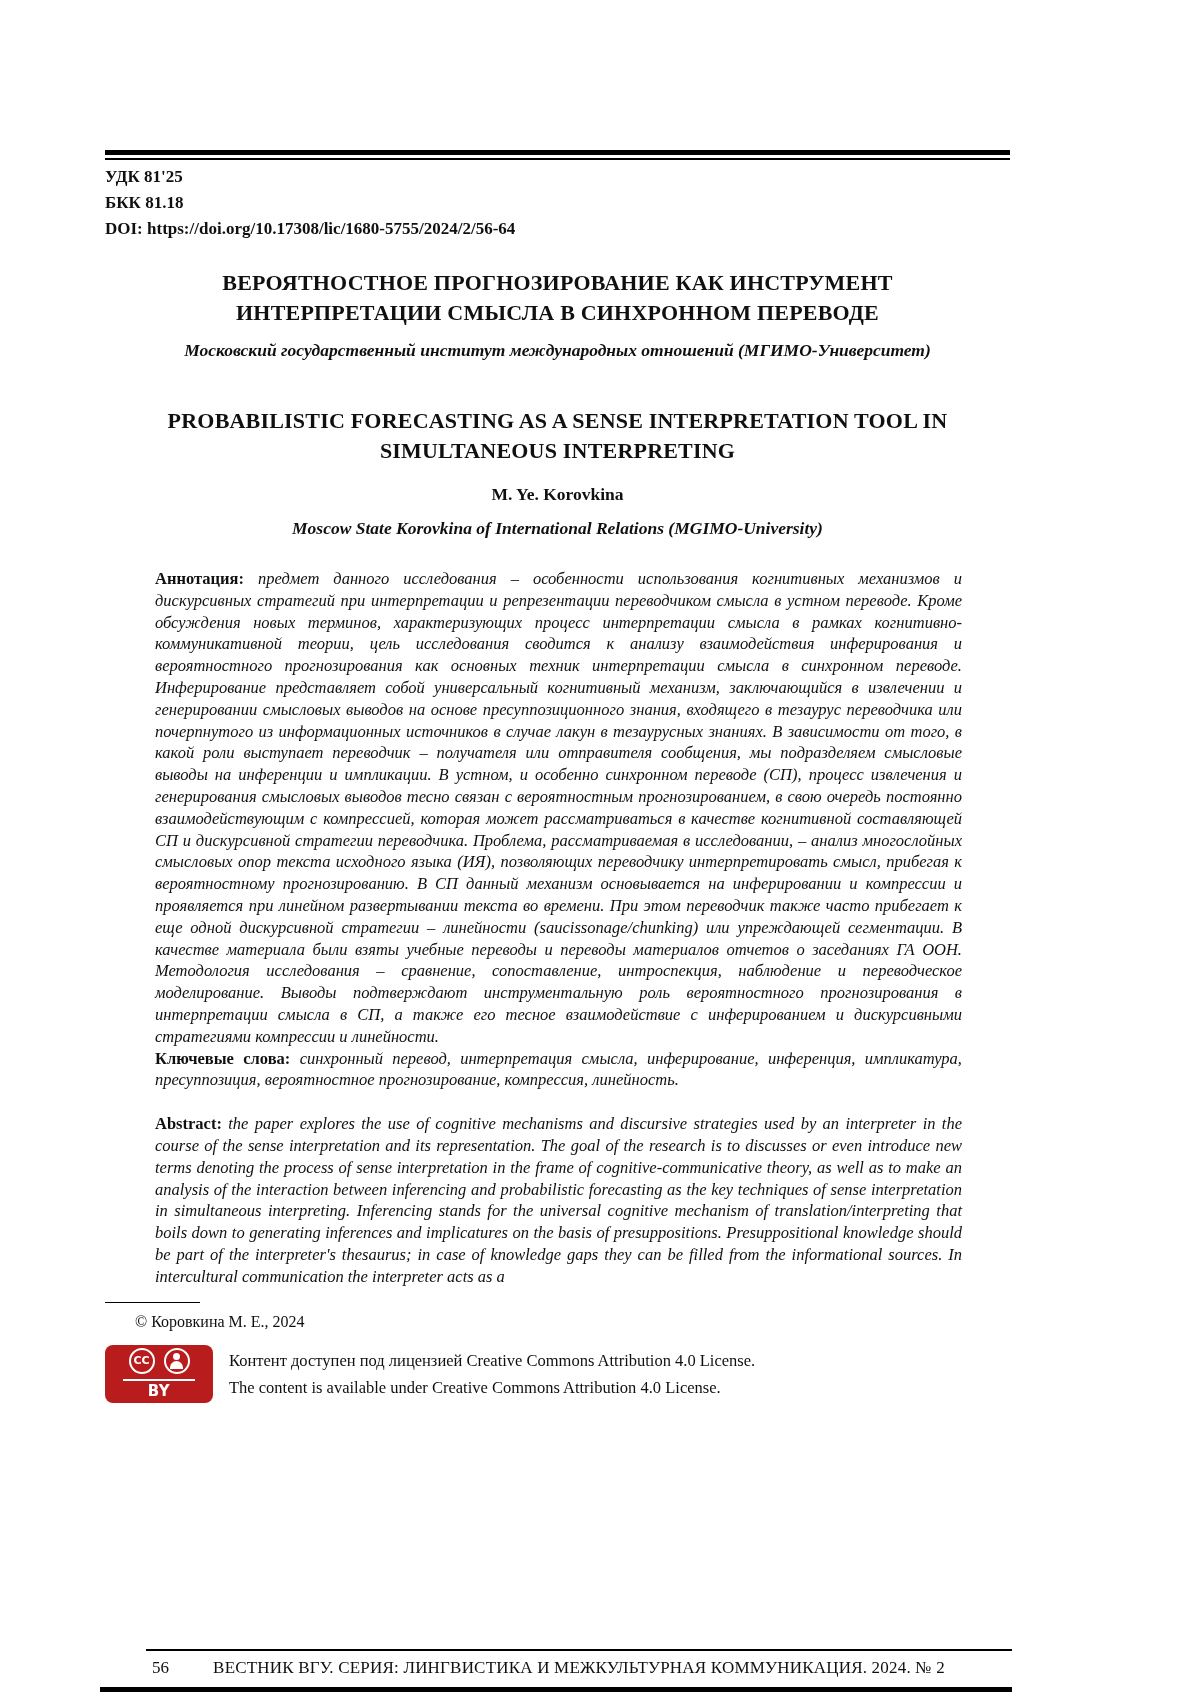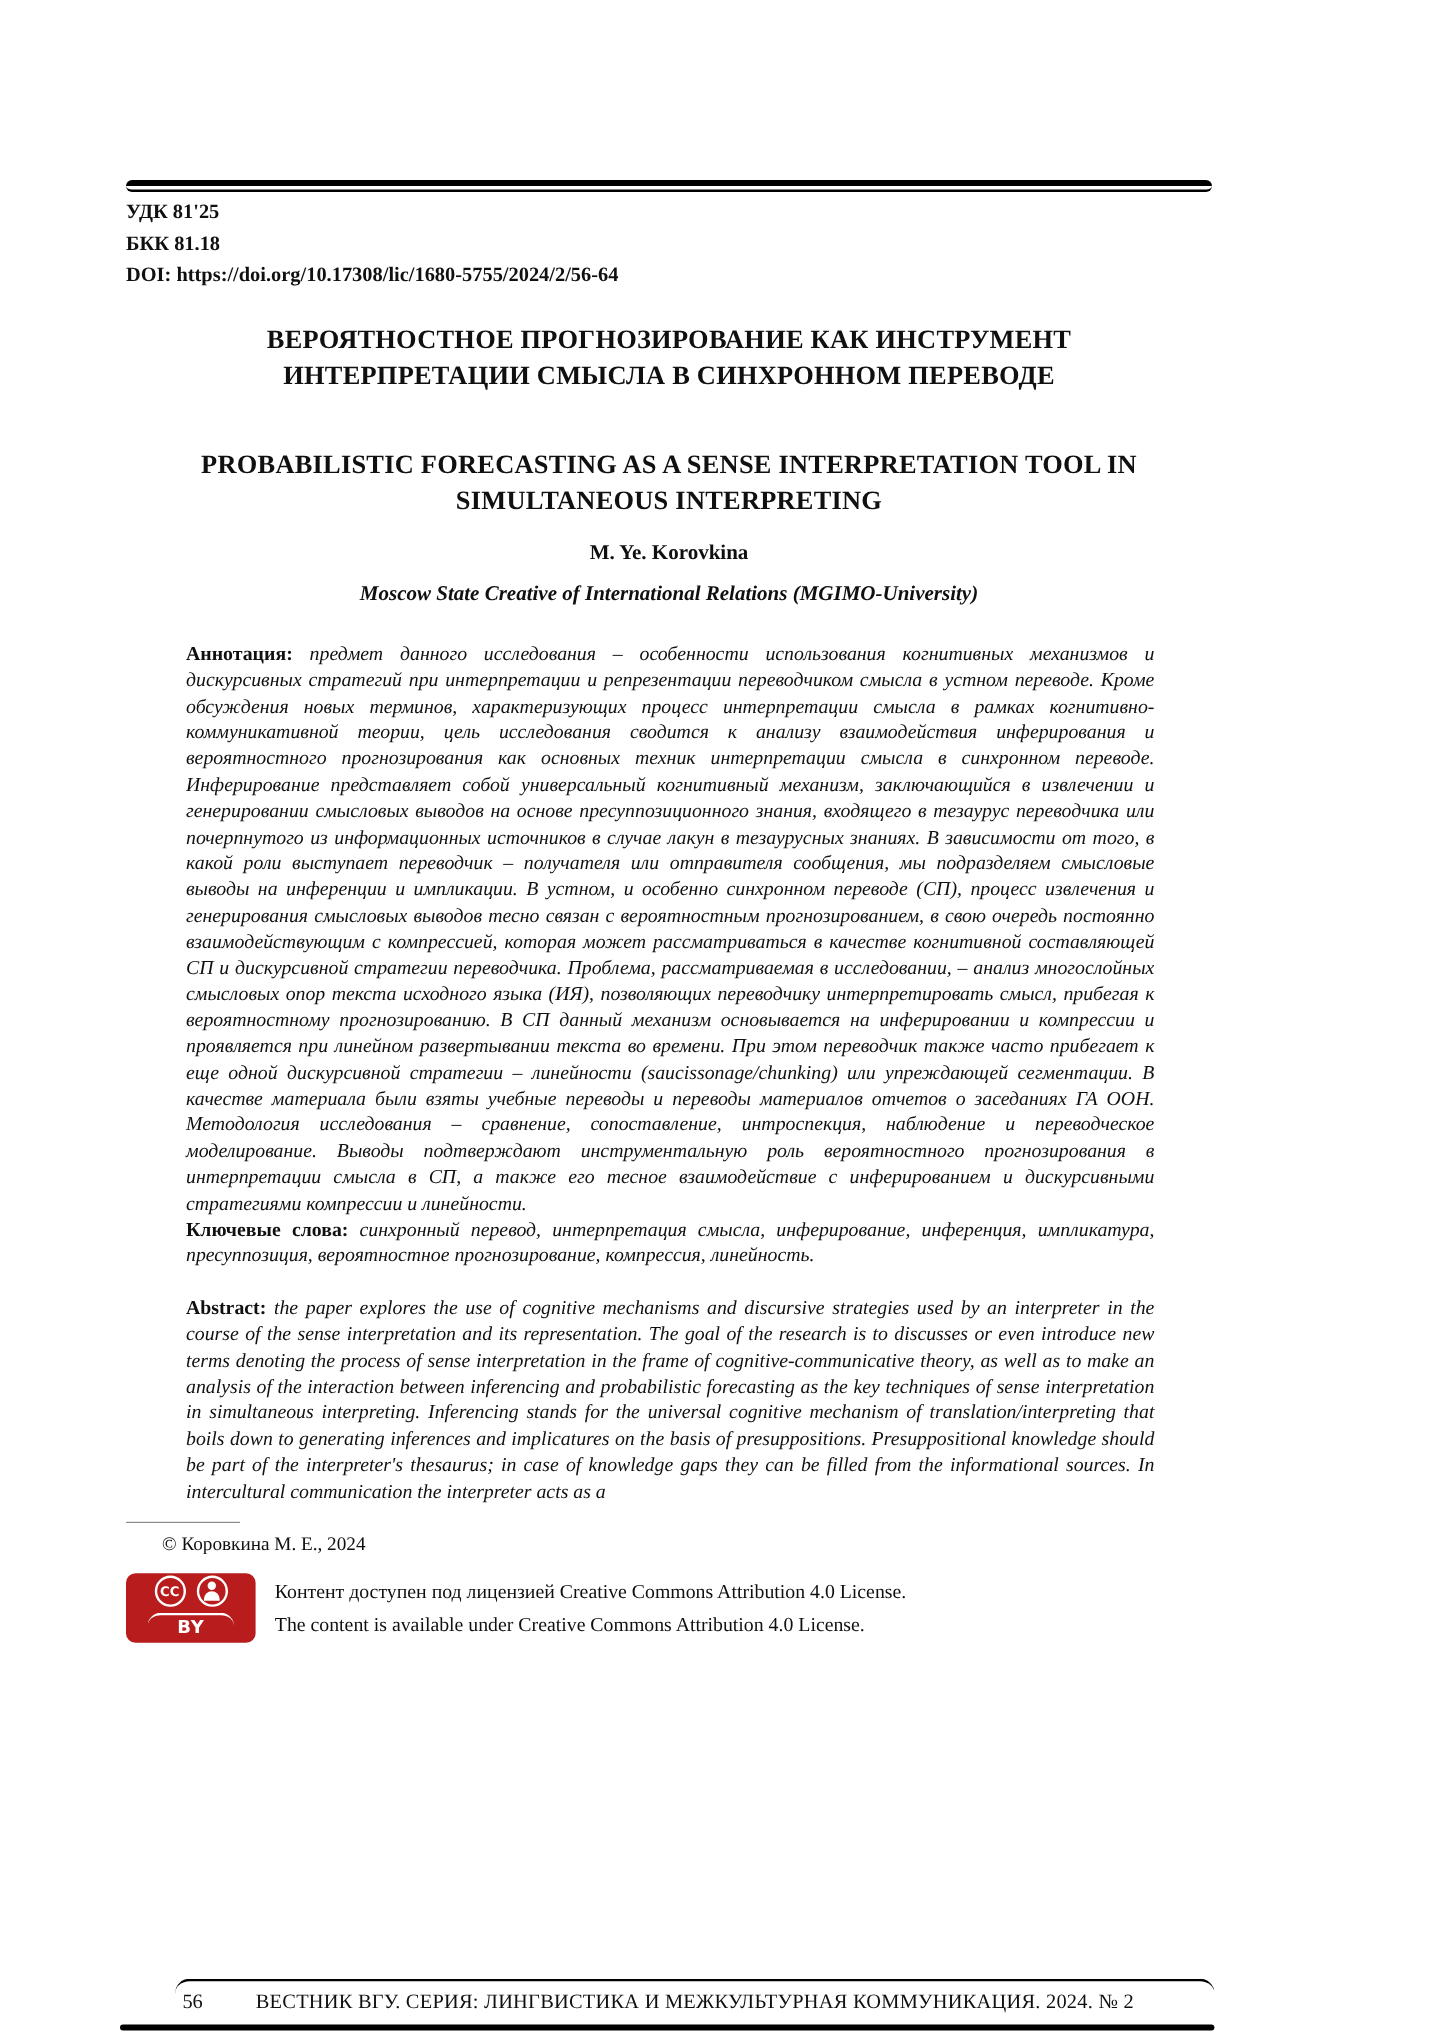--- a/index.html
+++ b/index.html
@@ -1,15 +1,15 @@
 <!DOCTYPE html>
 <html><head>
 <meta charset="utf-8">
 <style>
-  * { margin: 0; padding: 0; box-sizing: border-box; border-radius: 12px; }
+  * { margin: 0; padding: 0; box-sizing: border-box; }
   html, body { background: #ffffff; }
   body {
     width: 1200px; height: 1697px;
     font-family: "Liberation Serif", serif;
     color: #101010;
     position: relative;
     overflow: hidden;
   }
   .page { position: absolute; inset: 0; padding: 150px 190px 0 105px; }
 
@@ -71,24 +71,25 @@
 
   <div class="top-rule"></div>
 
   <div class="meta">
     <div>УДК 81'25</div>
     <div>БКК 81.18</div>
     <div>DOI: https://doi.org/10.17308/lic/1680-5755/2024/2/56-64</div>
   </div>
 
   <h1 class="title title-ru">ВЕРОЯТНОСТНОЕ ПРОГНОЗИРОВАНИЕ КАК ИНСТРУМЕНТ ИНТЕРПРЕТАЦИИ СМЫСЛА В СИНХРОННОМ ПЕРЕВОДЕ</h1>
+  <div class="affil">Московский государственный институт международных отношений (МГИМО-Университет)</div>
 
   <h1 class="title title-en">PROBABILISTIC FORECASTING AS A SENSE INTERPRETATION TOOL IN SIMULTANEOUS INTERPRETING</h1>
   <div class="author">M. Ye. Korovkina</div>
-  <div class="affil">Moscow State Creative of International Relations (MGIMO-University)</div>
+  <div class="affil">Moscow State Korovkina of International Relations (MGIMO-University)</div>
 
   <div class="abstract-block">
     <p class="para"><span class="label">Аннотация:</span> <span>предмет данного исследования – особенности использования когнитивных механизмов и дискурсивных стратегий при интерпретации и репрезентации переводчиком смысла в устном переводе. Кроме обсуждения новых терминов, характеризующих процесс интерпретации смысла в рамках когнитивно-коммуникативной теории, цель исследования сводится к анализу взаимодействия инферирования и вероятностного прогнозирования как основных техник интерпретации смысла в синхронном переводе. Инферирование представляет собой универсальный когнитивный механизм, заключающийся в извлечении и генерировании смысловых выводов на основе пресуппозиционного знания, входящего в тезаурус переводчика или почерпнутого из информационных источников в случае лакун в тезаурусных знаниях. В зависимости от того, в какой роли выступает переводчик – получателя или отправителя сообщения, мы подразделяем смысловые выводы на инференции и импликации. В устном, и особенно синхронном переводе (СП), процесс извлечения и генерирования смысловых выводов тесно связан с вероятностным прогнозированием, в свою очередь постоянно взаимодействующим с компрессией, которая может рассматриваться в качестве когнитивной составляющей СП и дискурсивной стратегии переводчика. Проблема, рассматриваемая в исследовании, – анализ многослойных смысловых опор текста исходного языка (ИЯ), позволяющих переводчику интерпретировать смысл, прибегая к вероятностному прогнозированию. В СП данный механизм основывается на инферировании и компрессии и проявляется при линейном развертывании текста во времени. При этом переводчик также часто прибегает к еще одной дискурсивной стратегии – линейности (saucissonage/chunking) или упреждающей сегментации. В качестве материала были взяты учебные переводы и переводы материалов отчетов о заседаниях ГА ООН. Методология исследования – сравнение, сопоставление, интроспекция, наблюдение и переводческое моделирование. Выводы подтверждают инструментальную роль вероятностного прогнозирования в интерпретации смысла в СП, а также его тесное взаимодействие с инферированием и дискурсивными стратегиями компрессии и линейности.</span></p>
     <p class="para"><span class="label">Ключевые слова:</span> <span>синхронный перевод, интерпретация смысла, инферирование, инференция, импликатура, пресуппозиция, вероятностное прогнозирование, компрессия, линейность.</span></p>
     <p class="para abstract-en"><span class="label">Abstract:</span> <span>the paper explores the use of cognitive mechanisms and discursive strategies used by an interpreter in the course of the sense interpretation and its representation. The goal of the research is to discusses or even introduce new terms denoting the process of sense interpretation in the frame of cognitive-communicative theory, as well as to make an analysis of the interaction between inferencing and probabilistic forecasting as the key techniques of sense interpretation in simultaneous interpreting. Inferencing stands for the universal cognitive mechanism of translation/interpreting that boils down to generating inferences and implicatures on the basis of presuppositions. Presuppositional knowledge should be part of the interpreter's thesaurus; in case of knowledge gaps they can be filled from the informational sources. In intercultural communication the interpreter acts as a</span></p>
   </div>
 
   <div class="footnote">
     <div class="fn-rule"></div>
     <div class="copyright">© Коровкина М. Е., 2024</div>

